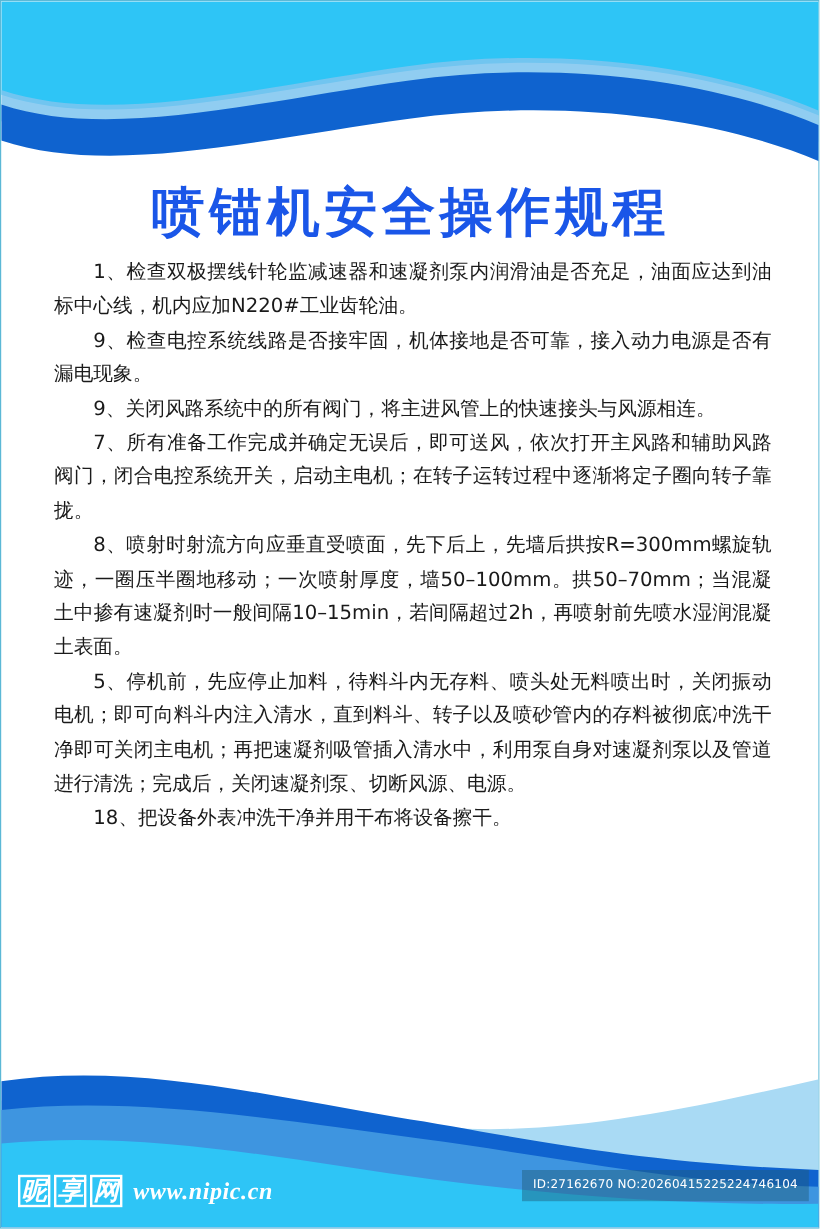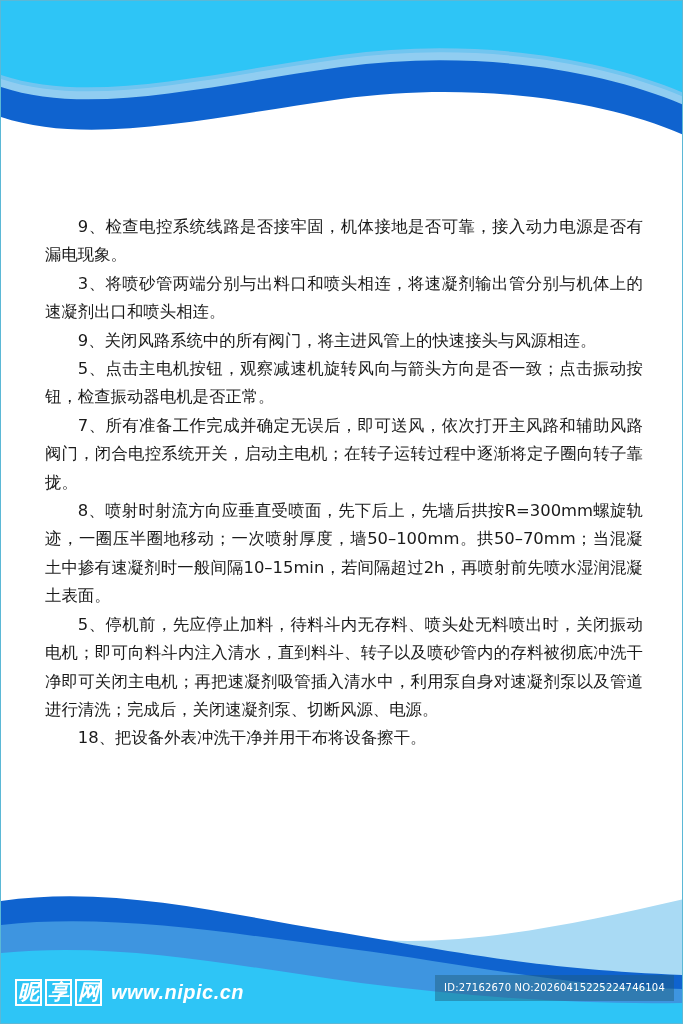--- a/index.html
+++ b/index.html
@@ -99,21 +99,21 @@
     border: 2px solid #ffffff;
     padding: 0 1px;
     letter-spacing: 0;
   }
   .wm-url {
     color: #ffffff;
     font-size: 20px;
     line-height: 22px;
     font-weight: bold;
     font-style: italic;
-    font-family: Liberation Sans, sans-serif;
+    font-family: Liberation Serif, serif;
     letter-spacing: 0.5px;
   }
 
   .idbadge {
     position: absolute;
     right: 8px;
     bottom: 22px;
     background: rgba(30, 90, 120, 0.45);
     color: #ffffff;
     font-size: 10px;
@@ -144,26 +144,26 @@
              C210,98 90,130 0,100 Z" fill="#7dc4ee" opacity="0.85"></path>
 
     <path d="M0,86
              C90,116 210,84 340,66
              C470,48 600,68 683,104
              V134
              C600,98 470,80 340,98
              C210,116 90,146 0,116 Z" fill="#0f63cf"></path>
   </svg>
 
+  <div class="title">喷锚机安全操作规程</div>
 
   <div class="content">
+    <p class="just">1、检查双极摆线针轮监减速器和速凝剂泵内润滑油是否充足，油面应达到油标中心线，机内应加N220#工业齿轮油。</p>
     <p class="just">9、检查电控系统线路是否接牢固，机体接地是否可靠，接入动力电源是否有漏电现象。</p>
-    <p class="just">3、将喷砂管两端分别与出料口和喷头相连，将速凝剂输出管分别与机体上的速凝剂出口和喷头相连。</p>
     <p class="just">9、关闭风路系统中的所有阀门，将主进风管上的快速接头与风源相连。</p>
-    <p class="just">5、点击主电机按钮，观察减速机旋转风向与箭头方向是否一致；点击振动按钮，检查振动器电机是否正常。</p>
     <p class="just">7、所有准备工作完成并确定无误后，即可送风，依次打开主风路和辅助风路阀门，闭合电控系统开关，启动主电机；在转子运转过程中逐渐将定子圈向转子靠拢。</p>
     <p class="just">8、喷射时射流方向应垂直受喷面，先下后上，先墙后拱按R=300mm螺旋轨迹，一圈压半圈地移动；一次喷射厚度，墙50–100mm。拱50–70mm；当混凝土中掺有速凝剂时一般间隔10–15min，若间隔超过2h，再喷射前先喷水湿润混凝土表面。</p>
     <p class="just">5、停机前，先应停止加料，待料斗内无存料、喷头处无料喷出时，关闭振动电机；即可向料斗内注入清水，直到料斗、转子以及喷砂管内的存料被彻底冲洗干净即可关闭主电机；再把速凝剂吸管插入清水中，利用泵自身对速凝剂泵以及管道进行清洗；完成后，关闭速凝剂泵、切断风源、电源。</p>
     <p>18、把设备外表冲洗干净并用干布将设备擦干。</p>
   </div>
 
   <svg class="footer-wave" viewBox="0 0 683 140" preserveAspectRatio="none" xmlns="http://www.w3.org/2000/svg">
 
     <path d="M0,34
              C110,8 220,34 330,52

